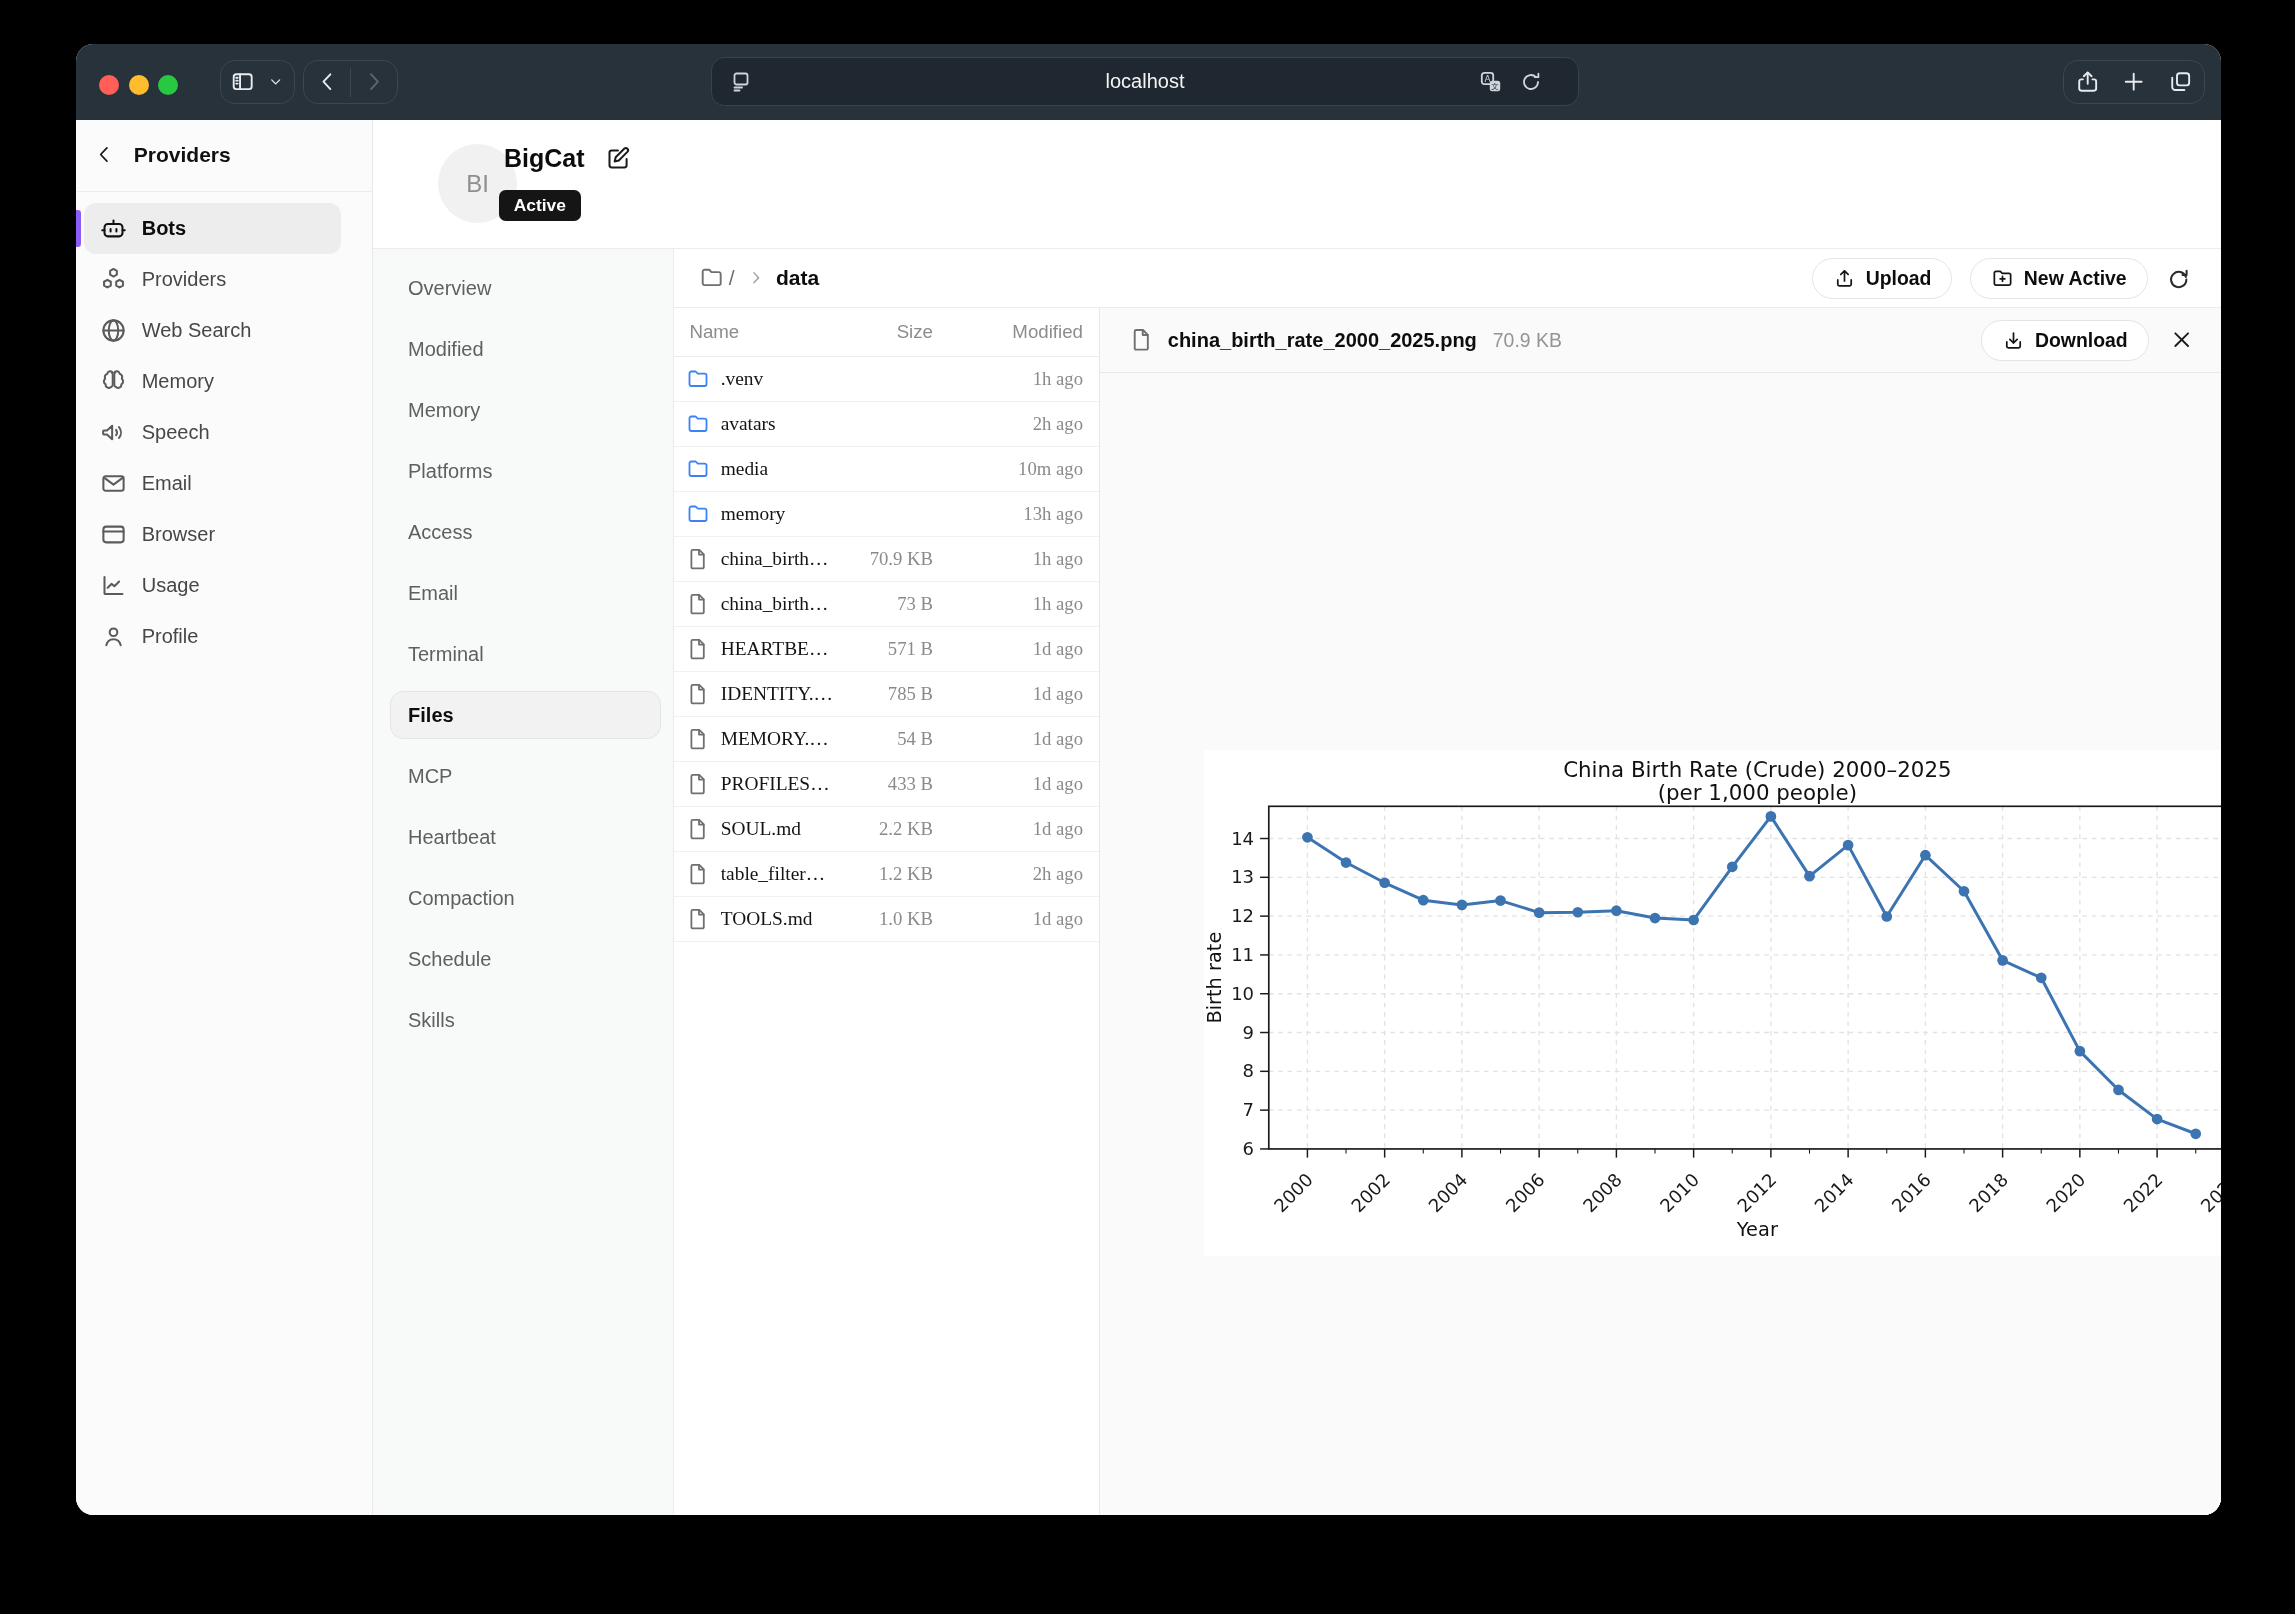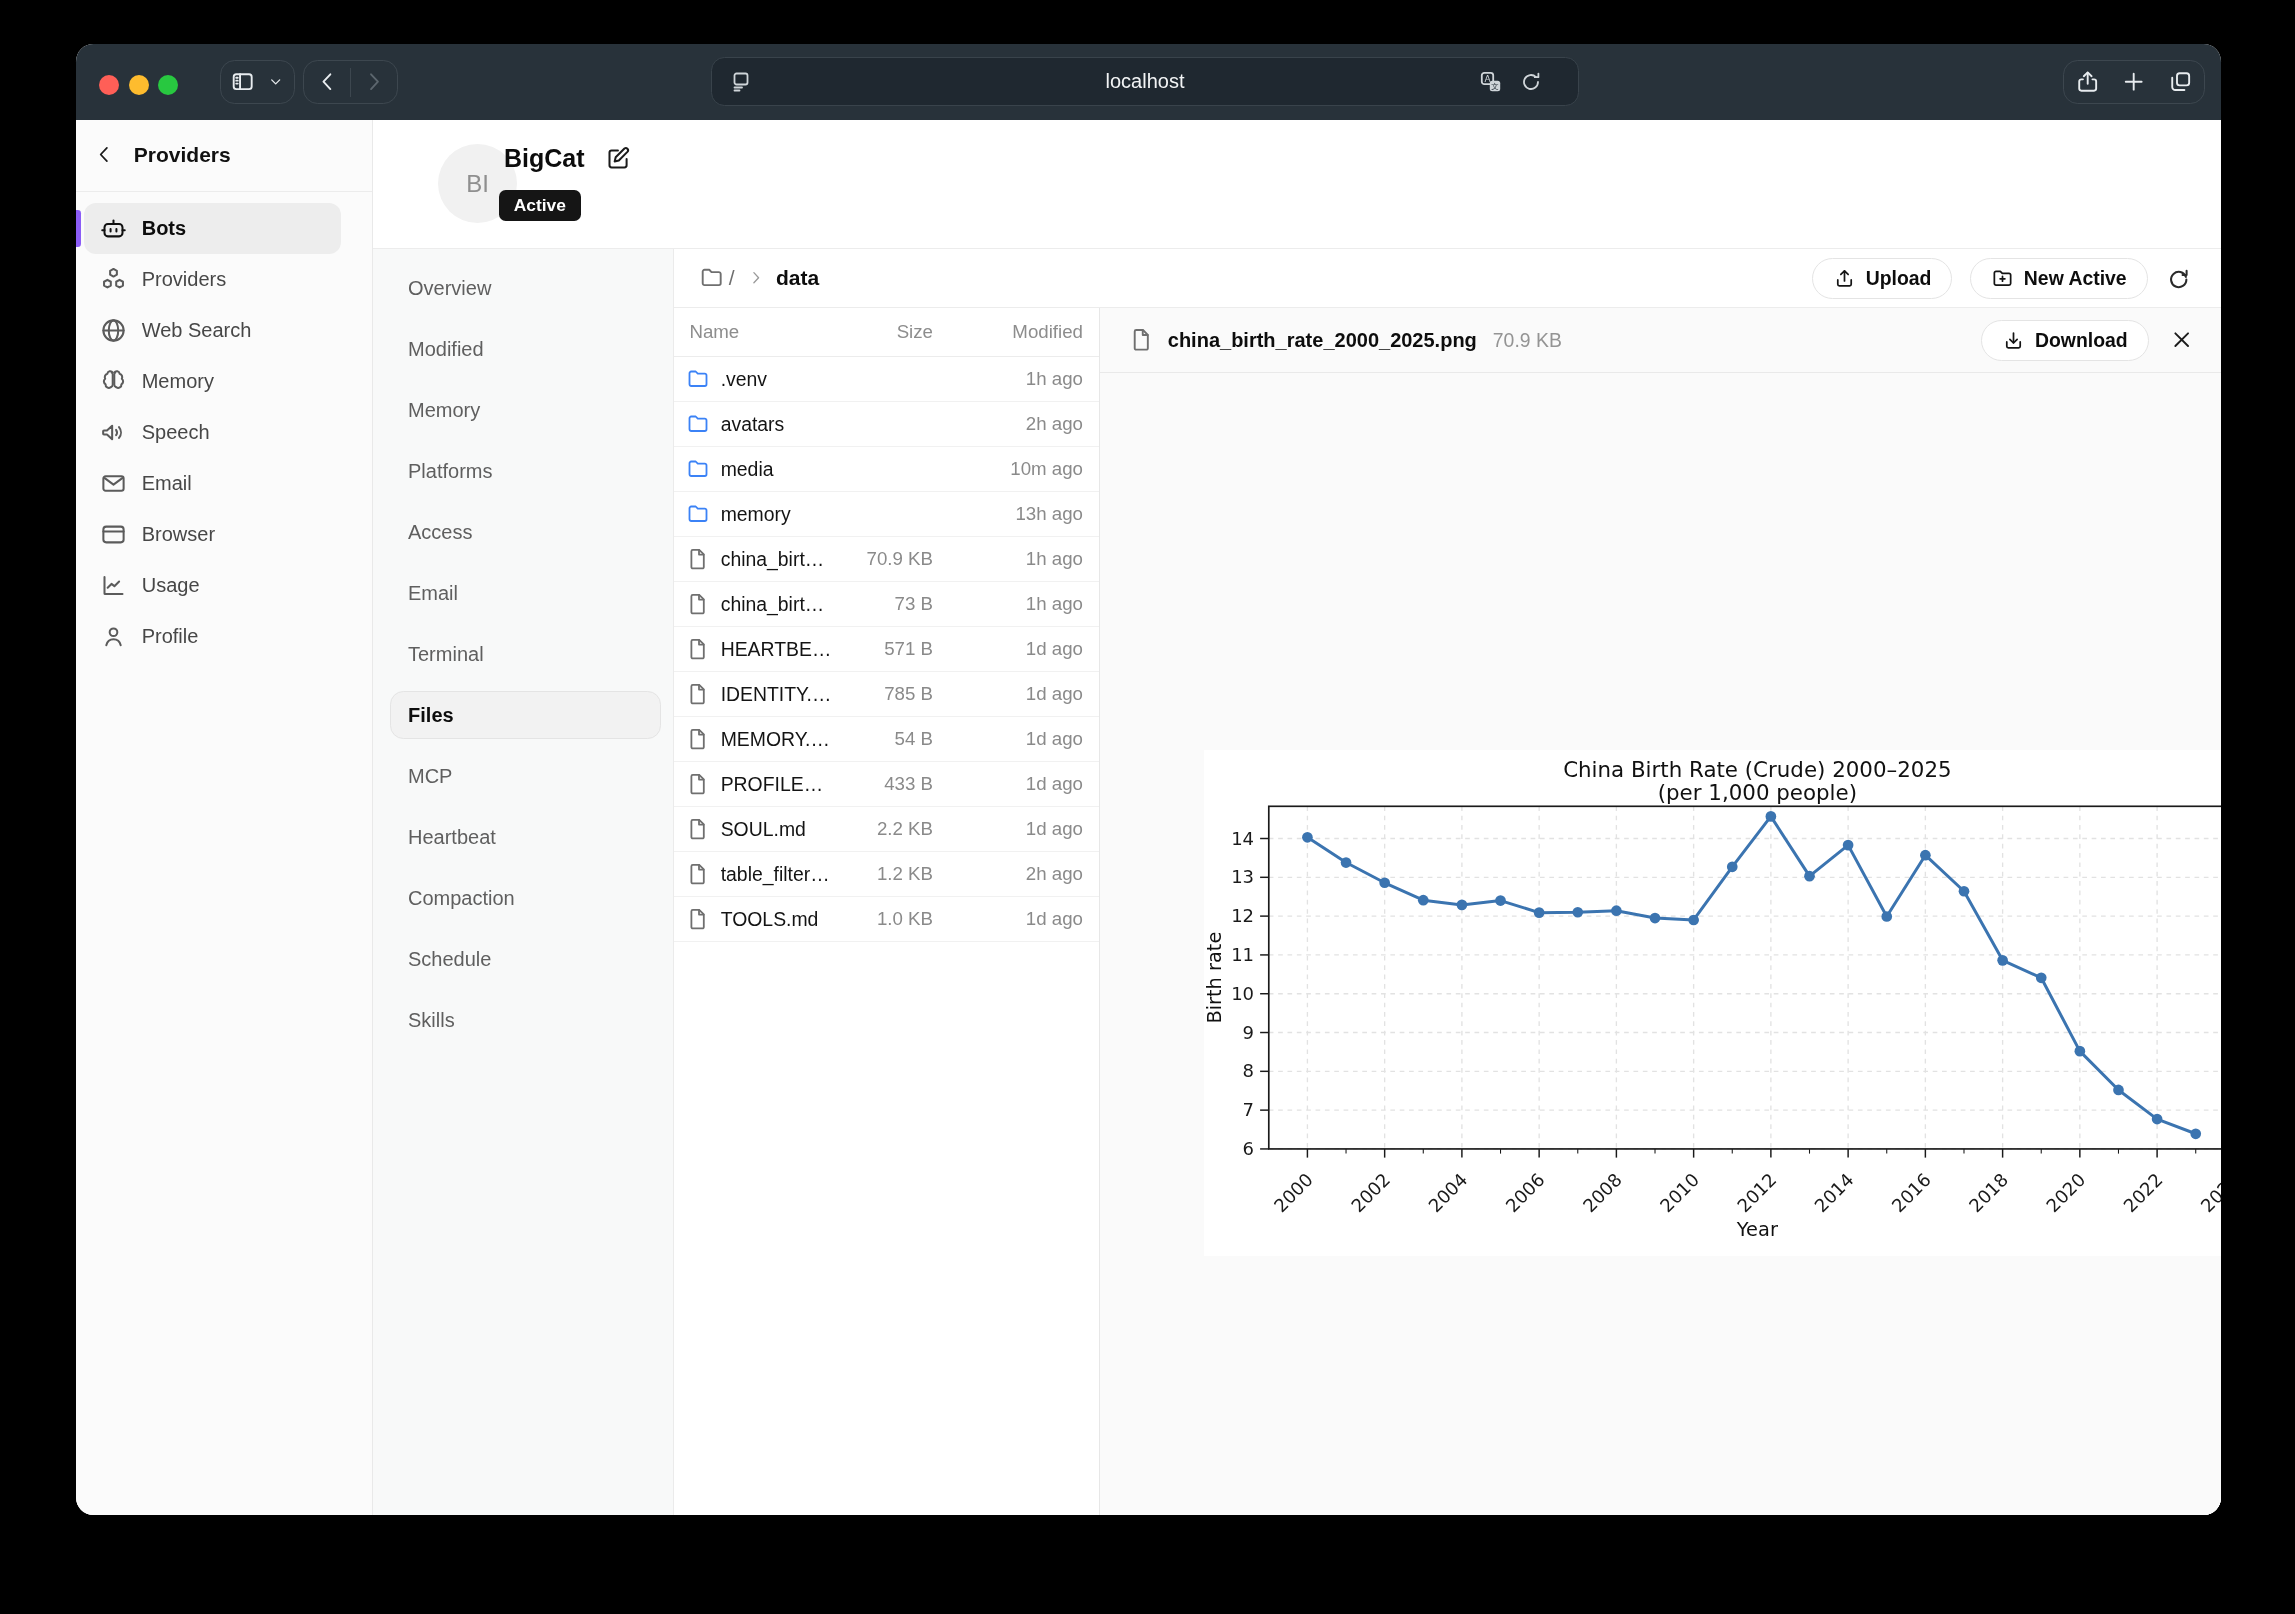--- a/index.html
+++ b/index.html
@@ -81,21 +81,21 @@
   .tool-ic{width:27px;height:27px;color:#2a2a2a;}
   
   .content-row{position:absolute;left:0;top:59px;right:0;bottom:0;display:flex;}
   .file-table{width:426px;flex:none;background:#fff;border-right:1.3px solid #e7e7e7;
               box-sizing:border-box;}
   .thead{height:49px;display:flex;align-items:center;border-bottom:1.3px solid #ececec;
          color:#8d8d8d;font-size:18.7px;box-sizing:border-box;}
   .th-name{padding-left:15.4px;flex:1;}
   .th-size{width:100px;text-align:right;}
   .th-mod{width:150px;text-align:right;padding-right:16px;}
-  .frow{height:44px;display:flex;align-items:center;border-bottom:1px solid #f1f1f1;}
+  .frow{height:44px;display:flex;align-items:center;border-bottom:1px solid #f1f1f1;font-family:Liberation Serif, serif;}
   .frow .ricon{width:24px;height:24px;margin-left:12px;flex:none;}
   .ricon.fold{color:var(--folder-blue,#3b82f6);}
   .ricon.doc{color:#6f6f6f;}
   .fname{margin-left:10.7px;flex:1;font-size:19.4px;color:#141414;white-space:nowrap;
          overflow:hidden;text-overflow:ellipsis;}
   .fsize{width:100px;text-align:right;font-size:18.7px;color:#8a8a8a;}
   .fmod{width:150px;text-align:right;padding-right:16px;font-size:18.7px;color:#8a8a8a;}
   .preview{flex:1;background:#fafafa;position:relative;}
   .pv-head{position:absolute;left:0;top:0;right:0;height:65px;border-bottom:1.3px solid #e9e9e9;
            display:flex;align-items:center;box-sizing:border-box;}

